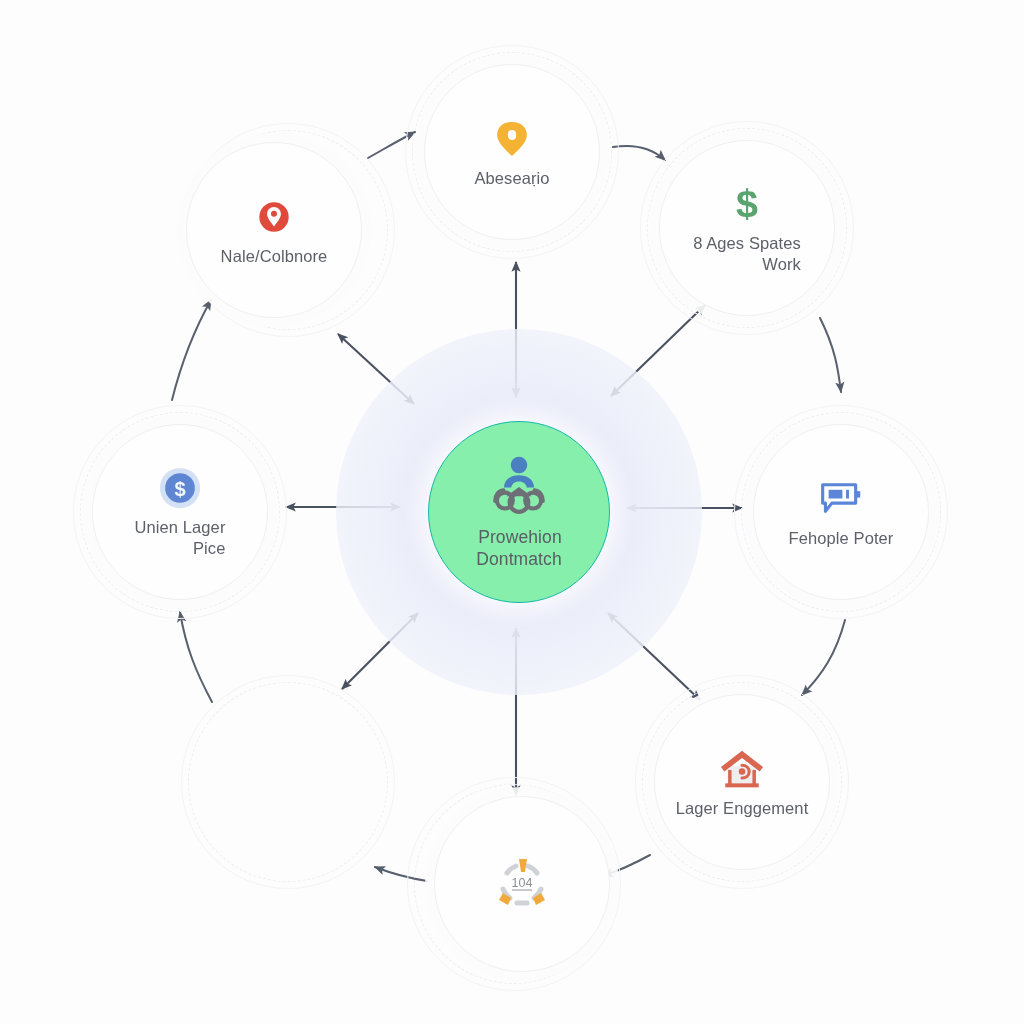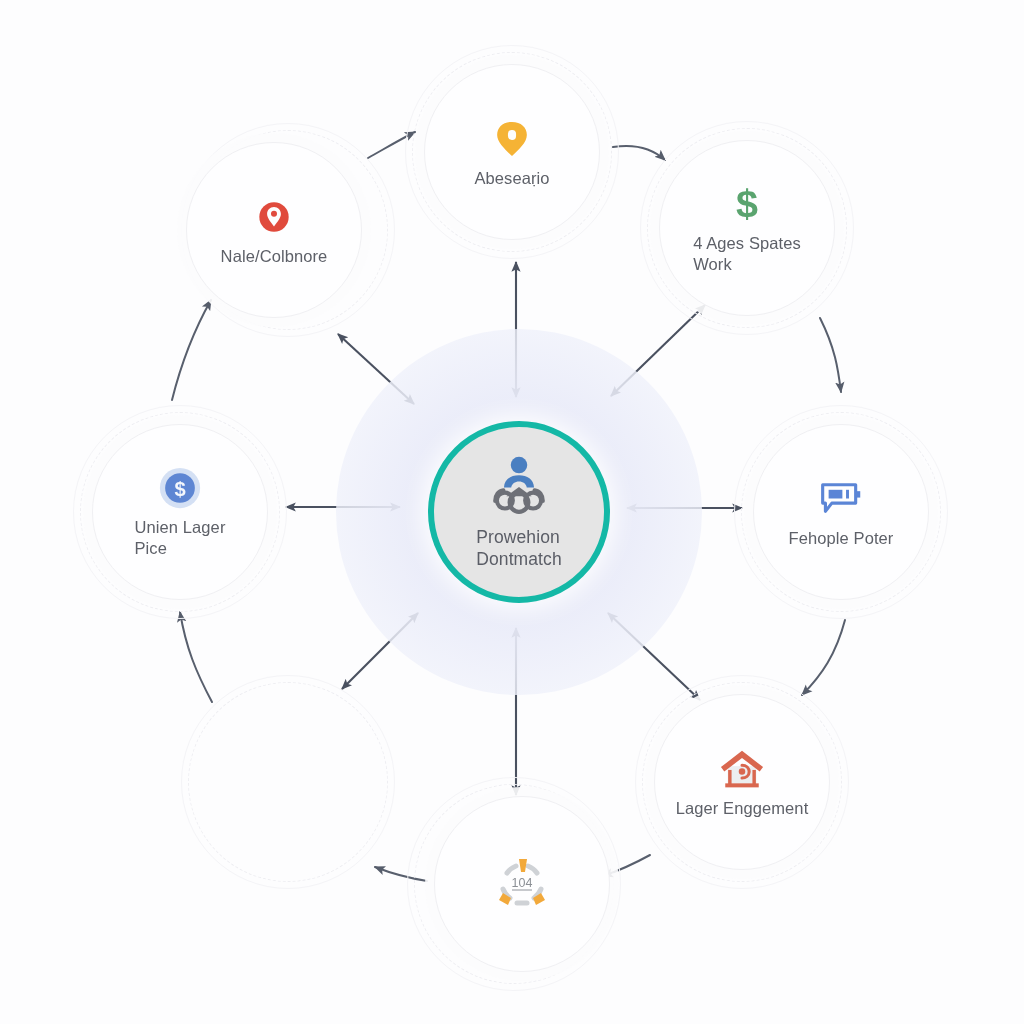--- a/index.html
+++ b/index.html
@@ -59,21 +59,21 @@
     height: 46px;
     display: flex;
     align-items: center;
     justify-content: center;
     margin-bottom: 6px;
   }
   .node-label {
     font-size: 16.5px;
     line-height: 1.25;
     color: #5d6068;
-    text-align: left;
+    text-align: right;
     letter-spacing: 0.1px;
     max-width: 150px;
     white-space: pre-line;
   }
   
   #center-halo {
     position: absolute;
     left: 519px;
     top: 512px;
     width: 366px;
@@ -85,22 +85,22 @@
         rgba(234,236,249,0.92) 45%,
         rgba(240,242,251,0.80) 72%,
         rgba(250,250,254,0.28) 92%,
         rgba(255,255,255,0) 100%);
   }
   #center-node {
     left: 519px;
     top: 512px;
     width: 182px;
     height: 182px;
-    background: #e5e5e5;
-    border: 6px solid #14b8a6;
+    background: #86efac;
+    border: 1px solid #14b8a6;
     box-shadow: 0 0 22px 6px rgba(255,255,255,0.85);
   }
   #center-node .node-icon {
     width: 70px;
     height: 62px;
     margin-bottom: 10px;
   }
   #center-node .node-label {
     font-size: 17.5px;
     color: #5a5d66;
@@ -184,21 +184,21 @@
   <div style="position:absolute;left:747px;top:228px;">
     <div class="node-dashring r2"></div>
     <div class="node-dashring"></div>
   </div>
   <div class="node outer" style="left:747px;top:228px;">
     <div class="node-icon">
       <svg viewBox="0 0 34 46" width="32" height="44">
         <text x="17" y="37" text-anchor="middle" font-family="'Liberation Sans', sans-serif" font-size="42" font-weight="bold" fill="#5aa46f">$</text>
       </svg>
     </div>
-    <div class="node-label">4 Ages Spates
+    <div class="node-label">8 Ages Spates
 Work</div>
   </div>
 
   <div style="position:absolute;left:841px;top:512px;">
     <div class="node-dashring r2"></div>
     <div class="node-dashring"></div>
   </div>
   <div class="node outer" style="left:841px;top:512px;">
     <div class="node-icon">
       <svg viewBox="0 0 48 38" width="44" height="35">

